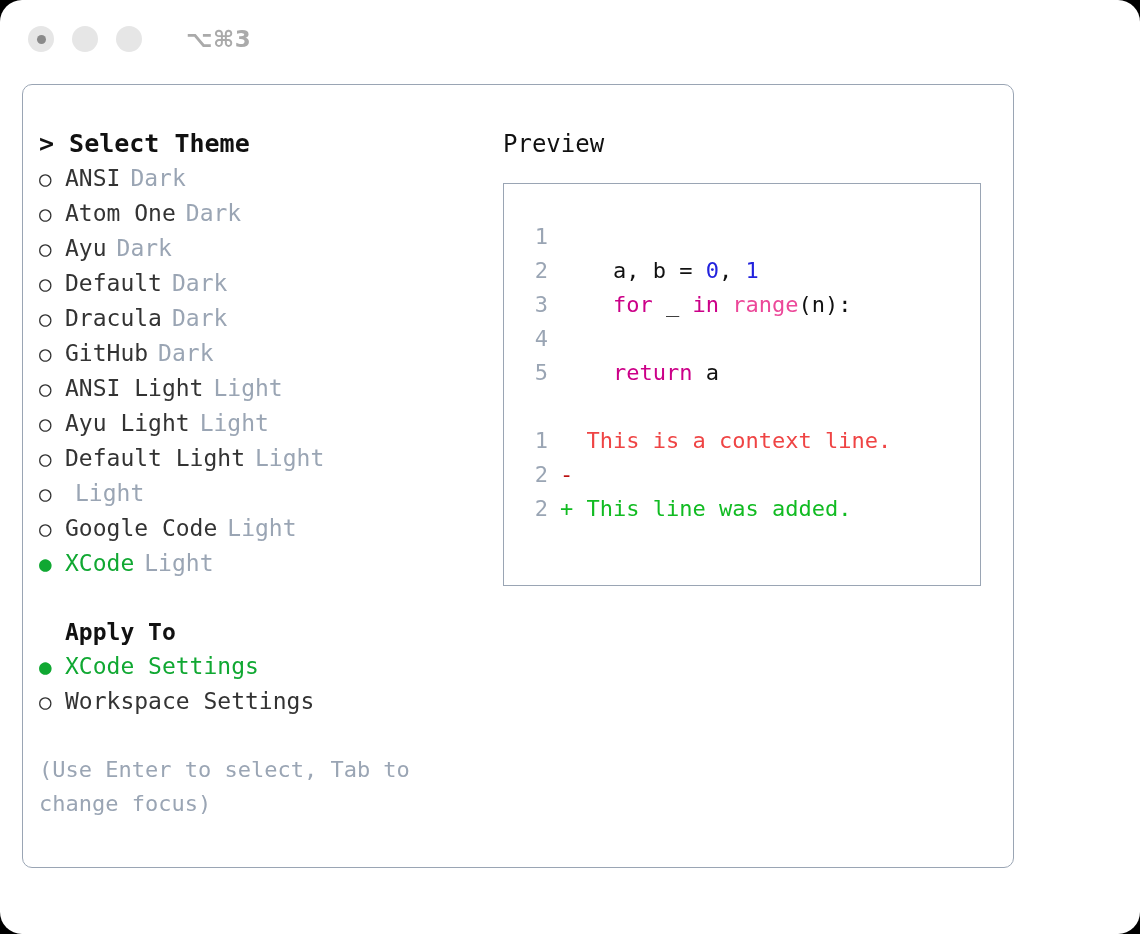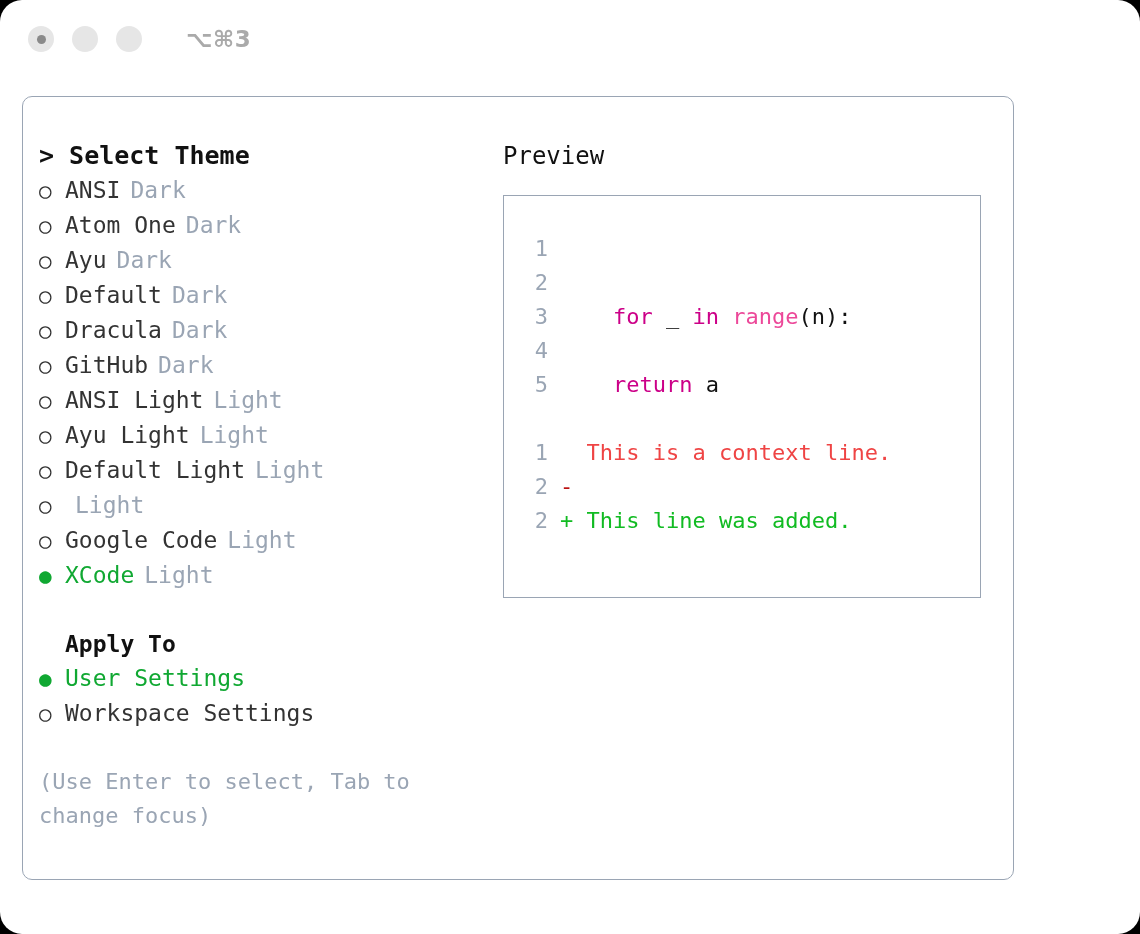--- a/index.html
+++ b/index.html
@@ -60,21 +60,21 @@
     font-size: 23px;
     font-weight: bold;
     letter-spacing: 0.5px;
     font-family: "DejaVu Sans", "Liberation Sans", sans-serif;
   }
 
   
   .panel {
     position: absolute;
     left: 22px;
-    top: 96px;
+    top: 84px;
     width: 992px;
     height: 784px;
     border: 1.6px solid #9aa5b4;
     border-radius: 10px;
     box-sizing: border-box;
     background: #ffffff;
   }
   .panel-inner {
     display: flex;
     padding: 42px 0 0 0;
@@ -213,33 +213,33 @@
             <div class="opt"><span class="bullet">○</span><span class="opt-label">Default Light</span><span class="opt-tag">Light</span></div>
             <div class="opt"><span class="bullet">○</span><span class="opt-tag">Light</span></div>
             <div class="opt"><span class="bullet">○</span><span class="opt-label">Google Code</span><span class="opt-tag">Light</span></div>
             <div class="opt selected"><span class="bullet">●</span><span class="opt-label">XCode</span><span class="opt-tag">Light</span></div>
           </div>
 
         <div class="spacer"></div>
 
         <div class="group-head">Apply To</div>
         <div id="apply-list">
-            <div class="opt selected"><span class="bullet">●</span><span class="opt-label">User Settings</span></div>
+            <div class="opt selected"><span class="bullet">●</span><span class="opt-label">XCode Settings</span></div>
             <div class="opt"><span class="bullet">○</span><span class="opt-label">Workspace Settings</span></div>
           </div>
 
         <div class="hint">(Use Enter to select, Tab to change focus)</div>
       </div>
 
       <div class="col-right">
         <div class="preview-title">Preview</div>
         <div class="code-box">
           <div id="code-lines">
               <div class="code-line"><span class="lineno">1</span></div>
-              <div class="code-line"><span class="lineno">2</span></div>
+              <div class="code-line"><span class="lineno">2</span><span><span class="tok-plain">    a, b = </span><span class="tok-num">0</span><span class="tok-punct">, </span><span class="tok-num">1</span></span></div>
               <div class="code-line"><span class="lineno">3</span><span><span class="tok-plain">    </span><span class="tok-kw">for</span><span class="tok-plain"> _ </span><span class="tok-kw">in</span><span class="tok-plain"> </span><span class="tok-call">range</span><span class="tok-punct">(n):</span></span></div>
               <div class="code-line"><span class="lineno">4</span></div>
               <div class="code-line"><span class="lineno">5</span><span><span class="tok-plain">    </span><span class="tok-kw">return</span><span class="tok-plain"> a</span></span></div>
             </div>
           <div class="blank-line"></div>
           <div id="diff-lines">
               <div class="code-line"><span class="lineno">1</span><span class="d-ctx">  </span><span class="d-ctx">This is a context line.</span></div>
               <div class="code-line"><span class="lineno">2</span><span class="d-del">- </span></div>
               <div class="code-line"><span class="lineno">2</span><span class="d-add">+ </span><span class="d-add">This line was added.</span></div>
             </div>

